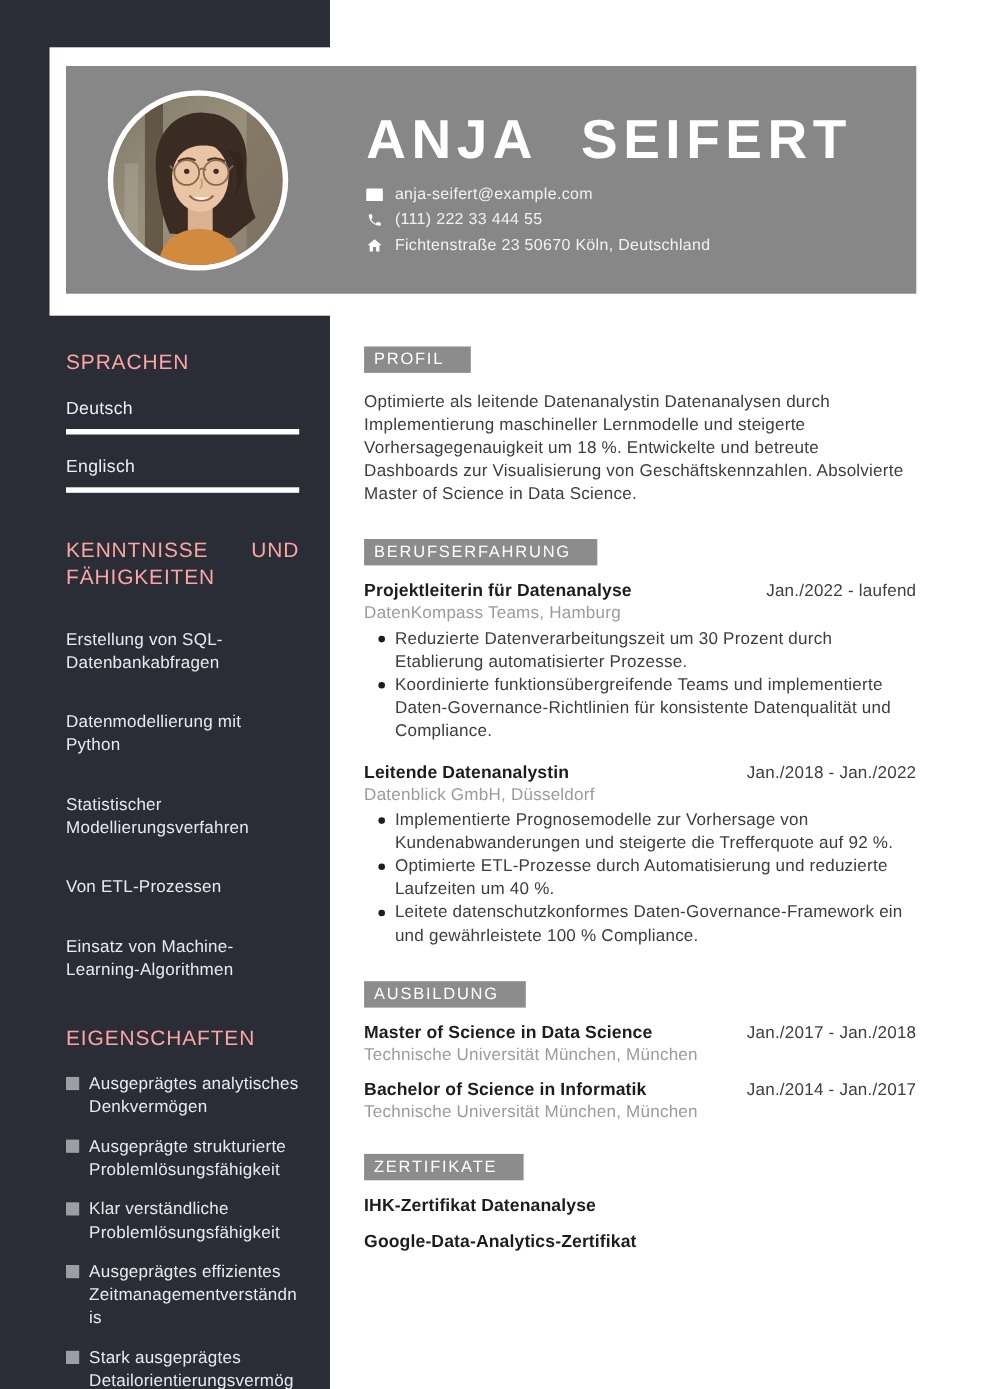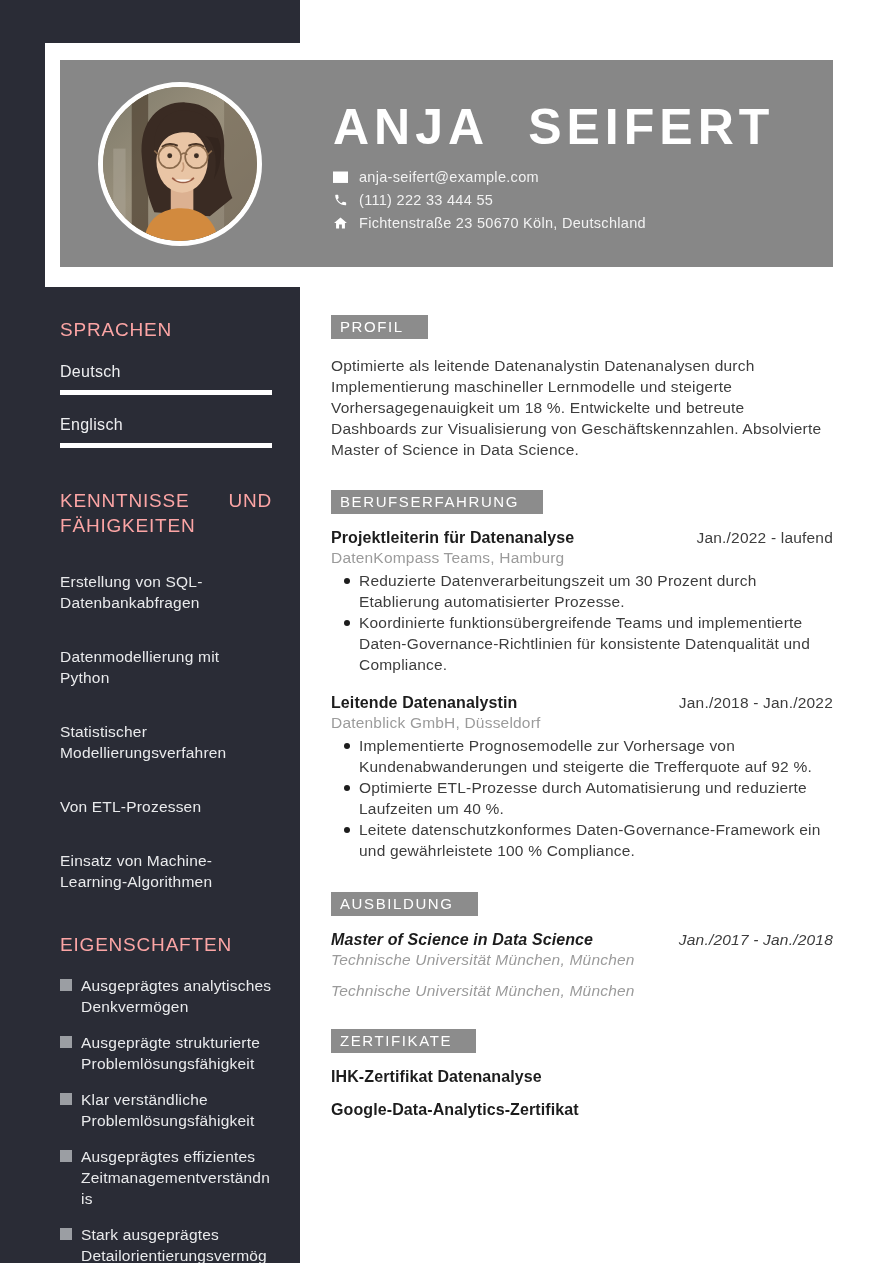--- a/index.html
+++ b/index.html
@@ -79,21 +79,21 @@
   .job-company, .edu-school { margin-top: 2px; color: #9b9b9b; font-size: 15.5px; letter-spacing: 0.2px; }
   .job-bullets { list-style: none; margin-top: 3px; }
   .job-bullets li {
     position: relative; padding-left: 28px; color: #3d3d3d;
     font-size: 15.5px; line-height: 21px; letter-spacing: 0.2px;
   }
   .job-bullets li::before {
     content: ""; position: absolute; left: 13px; top: 8px;
     width: 6px; height: 6px; border-radius: 50%; background: #1d1d1d;
   }
-  .edu-entry { margin-top: 15px; font-style: italic; }
+  .edu-entry { margin-top: 15px; }
   .edu-entry + .edu-entry { margin-top: 13px; }
   .cert-item { margin-top: 15px; color: #1d1d1d; font-size: 16px; font-weight: bold; letter-spacing: 0.1px; }
   .cert-item + .cert-item { margin-top: 15px; }
 </style>
 </head>
 <body>
 
 <div class="page">
 
   <div class="frame-left"></div>
@@ -263,20 +263,24 @@
 
       <div class="edu-entry">
         <div class="edu-head">
           <span class="edu-title">Master of Science in Data Science</span>
           <span class="edu-dates">Jan./2017 - Jan./2018</span>
         </div>
         <div class="edu-school">Technische Universität München, München</div>
       </div>
 
       <div class="edu-entry">
+        <div class="edu-head">
+          <span class="edu-title">Bachelor of Science in Informatik</span>
+          <span class="edu-dates">Jan./2014 - Jan./2017</span>
+        </div>
         <div class="edu-school">Technische Universität München, München</div>
       </div>
     </div>
 
     <div class="section-gap-3">
       <div class="chip">ZERTIFIKATE</div>
       <div class="cert-item">IHK-Zertifikat Datenanalyse</div>
       <div class="cert-item">Google-Data-Analytics-Zertifikat</div>
     </div>
 

